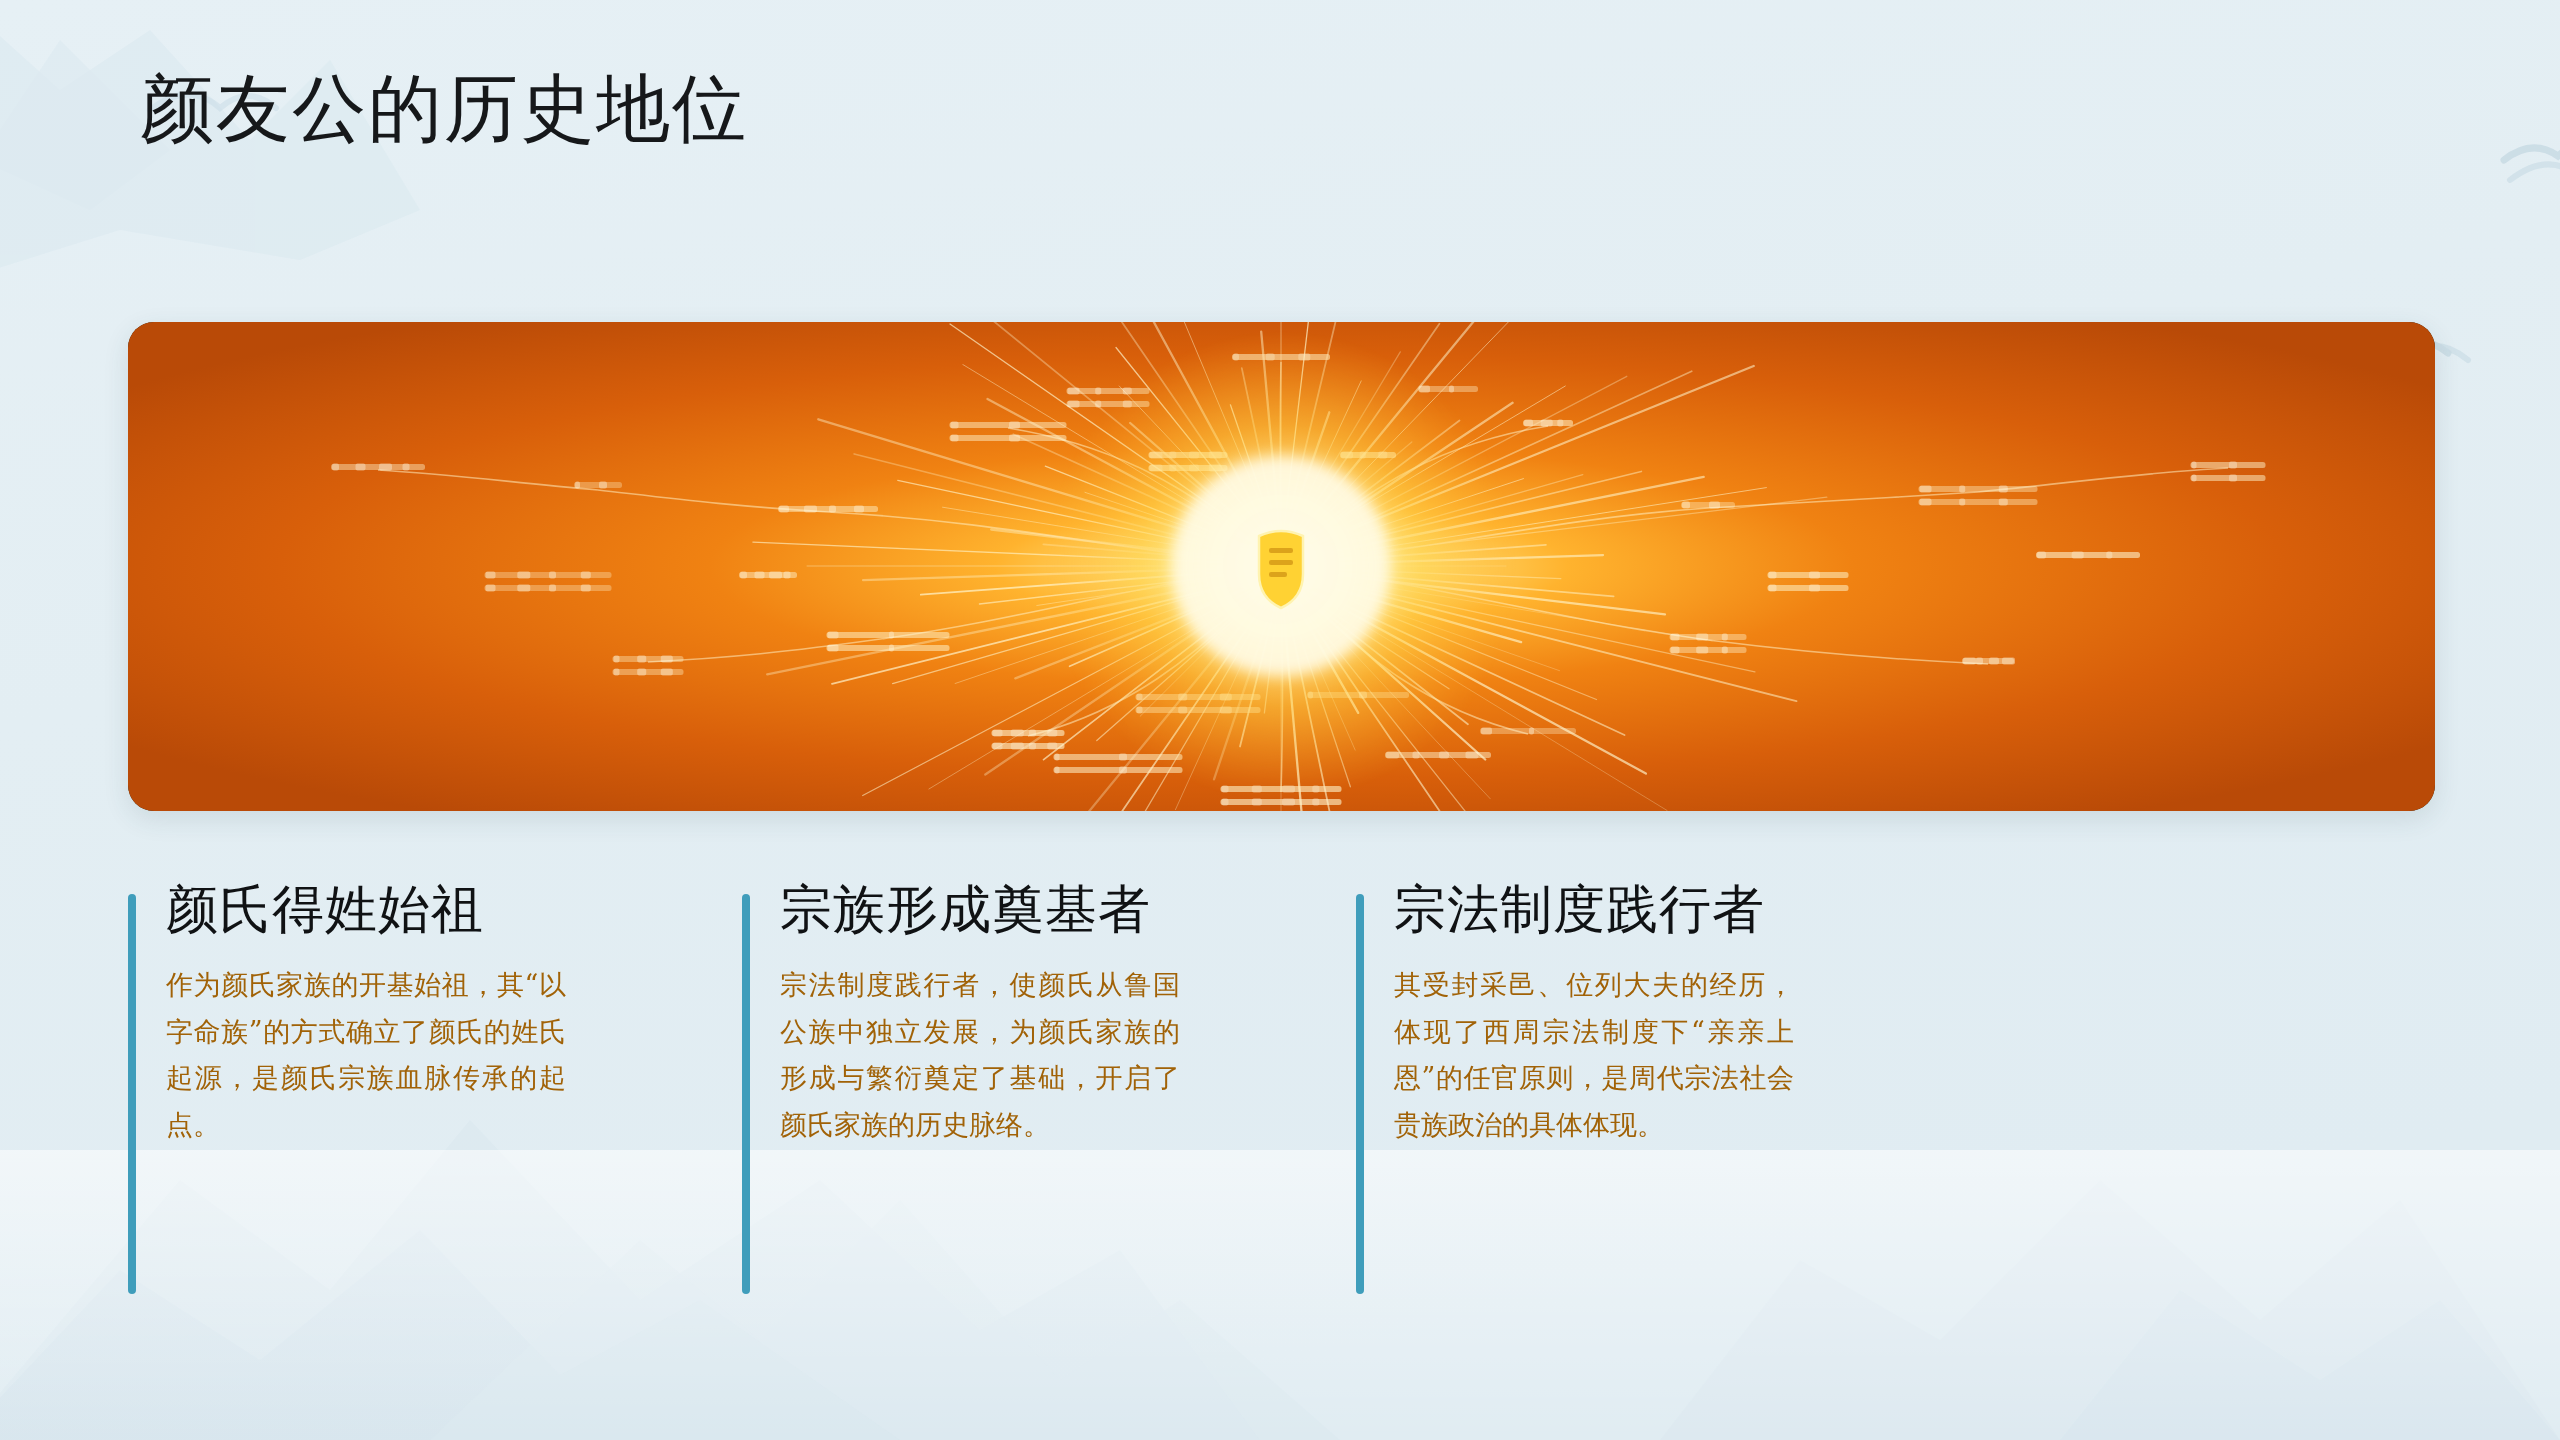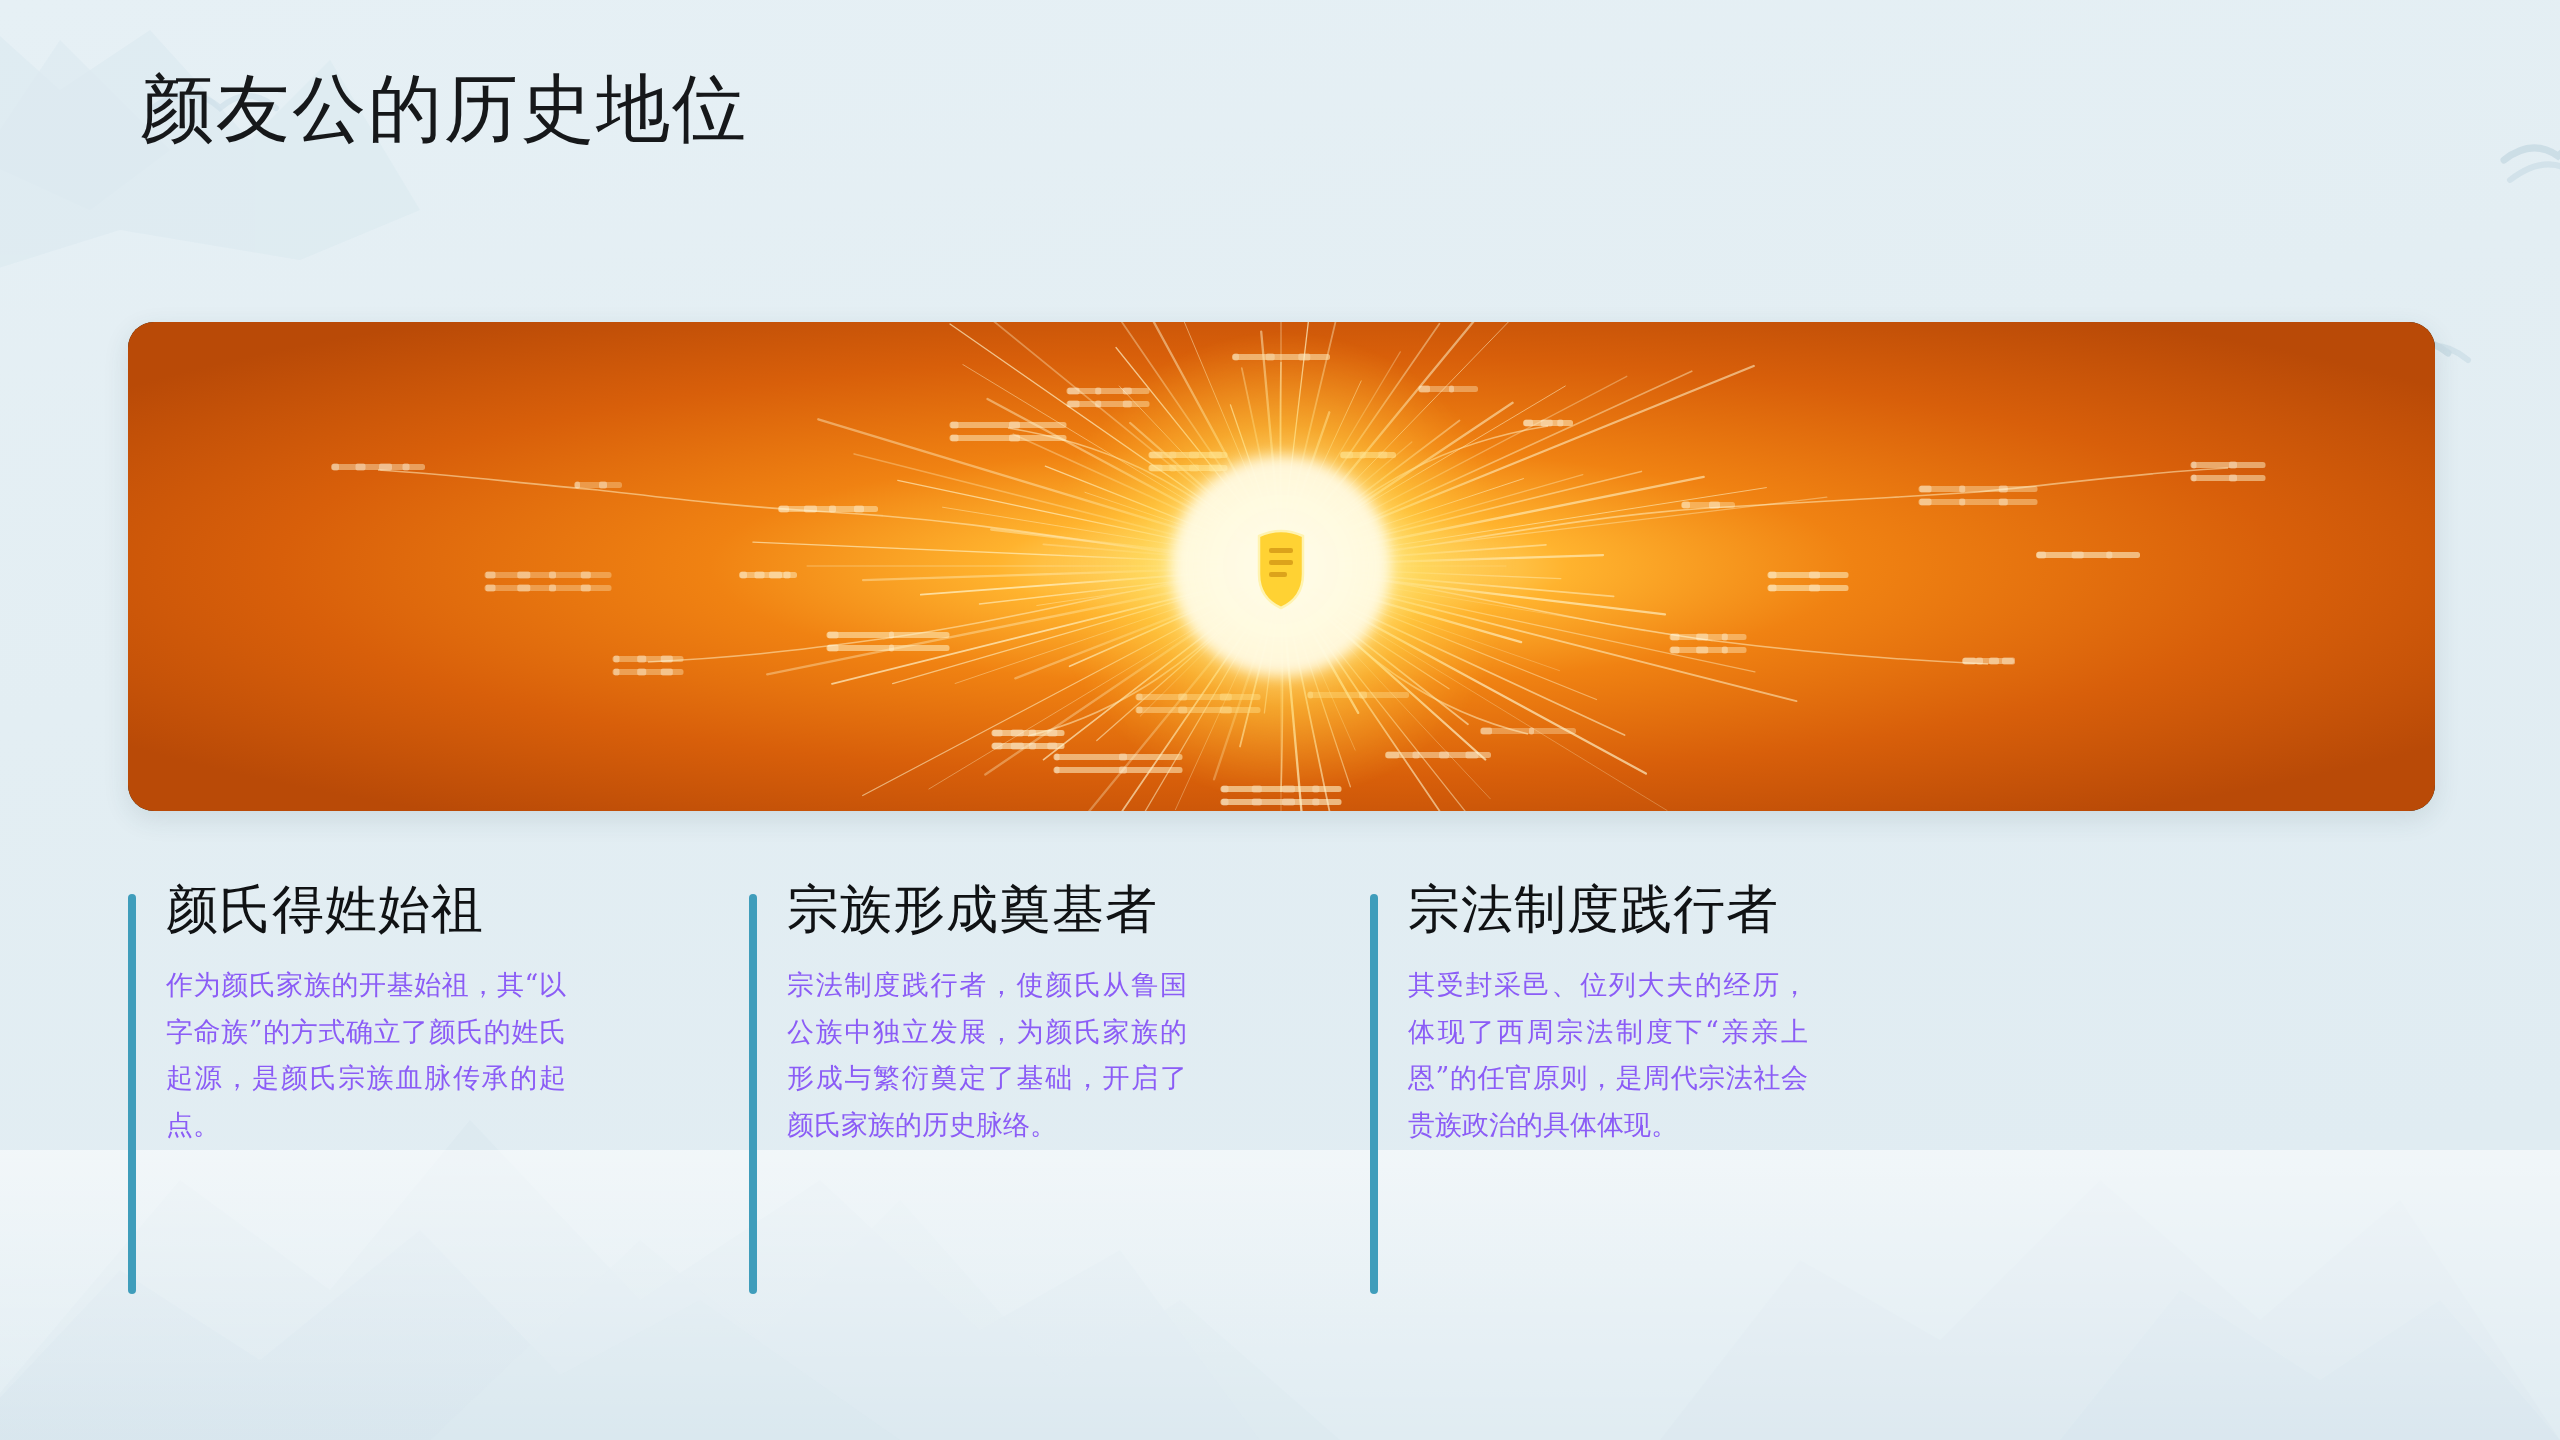--- a/index.html
+++ b/index.html
@@ -55,21 +55,21 @@
   .hero-card svg { display: block; width: 100%; height: 100%; }
 
   
   .columns {
     position: absolute;
     left: 128px;
     top: 878px;
     width: 2307px;
     height: 440px;
     display: flex;
-    gap: 11px;
+    gap: 4px;
     z-index: 5;
   }
   .col {
     width: 610px;
     position: relative;
     padding-left: 38px;
     box-sizing: border-box;
   }
   .col:last-child { width: 477px; }
   .accent-bar {
@@ -87,21 +87,21 @@
     color: #101214;
     margin: 0 0 22px 0;
     font-weight: 400;
     letter-spacing: 1px;
     white-space: nowrap;
     font-family: "DejaVu Serif", "Liberation Serif", serif;
   }
   .col-body {
     font-size: 27px;
     line-height: 1.72;
-    color: #8b5cf6;
+    color: #a16207;
     width: 400px;
     text-align: justify;
     text-justify: inter-ideograph;
     font-family: "DejaVu Serif", "Liberation Serif", serif;
   }
   .col:nth-child(4) .col-body { width: 420px; }
 </style>
 </head>
 <body>
 

